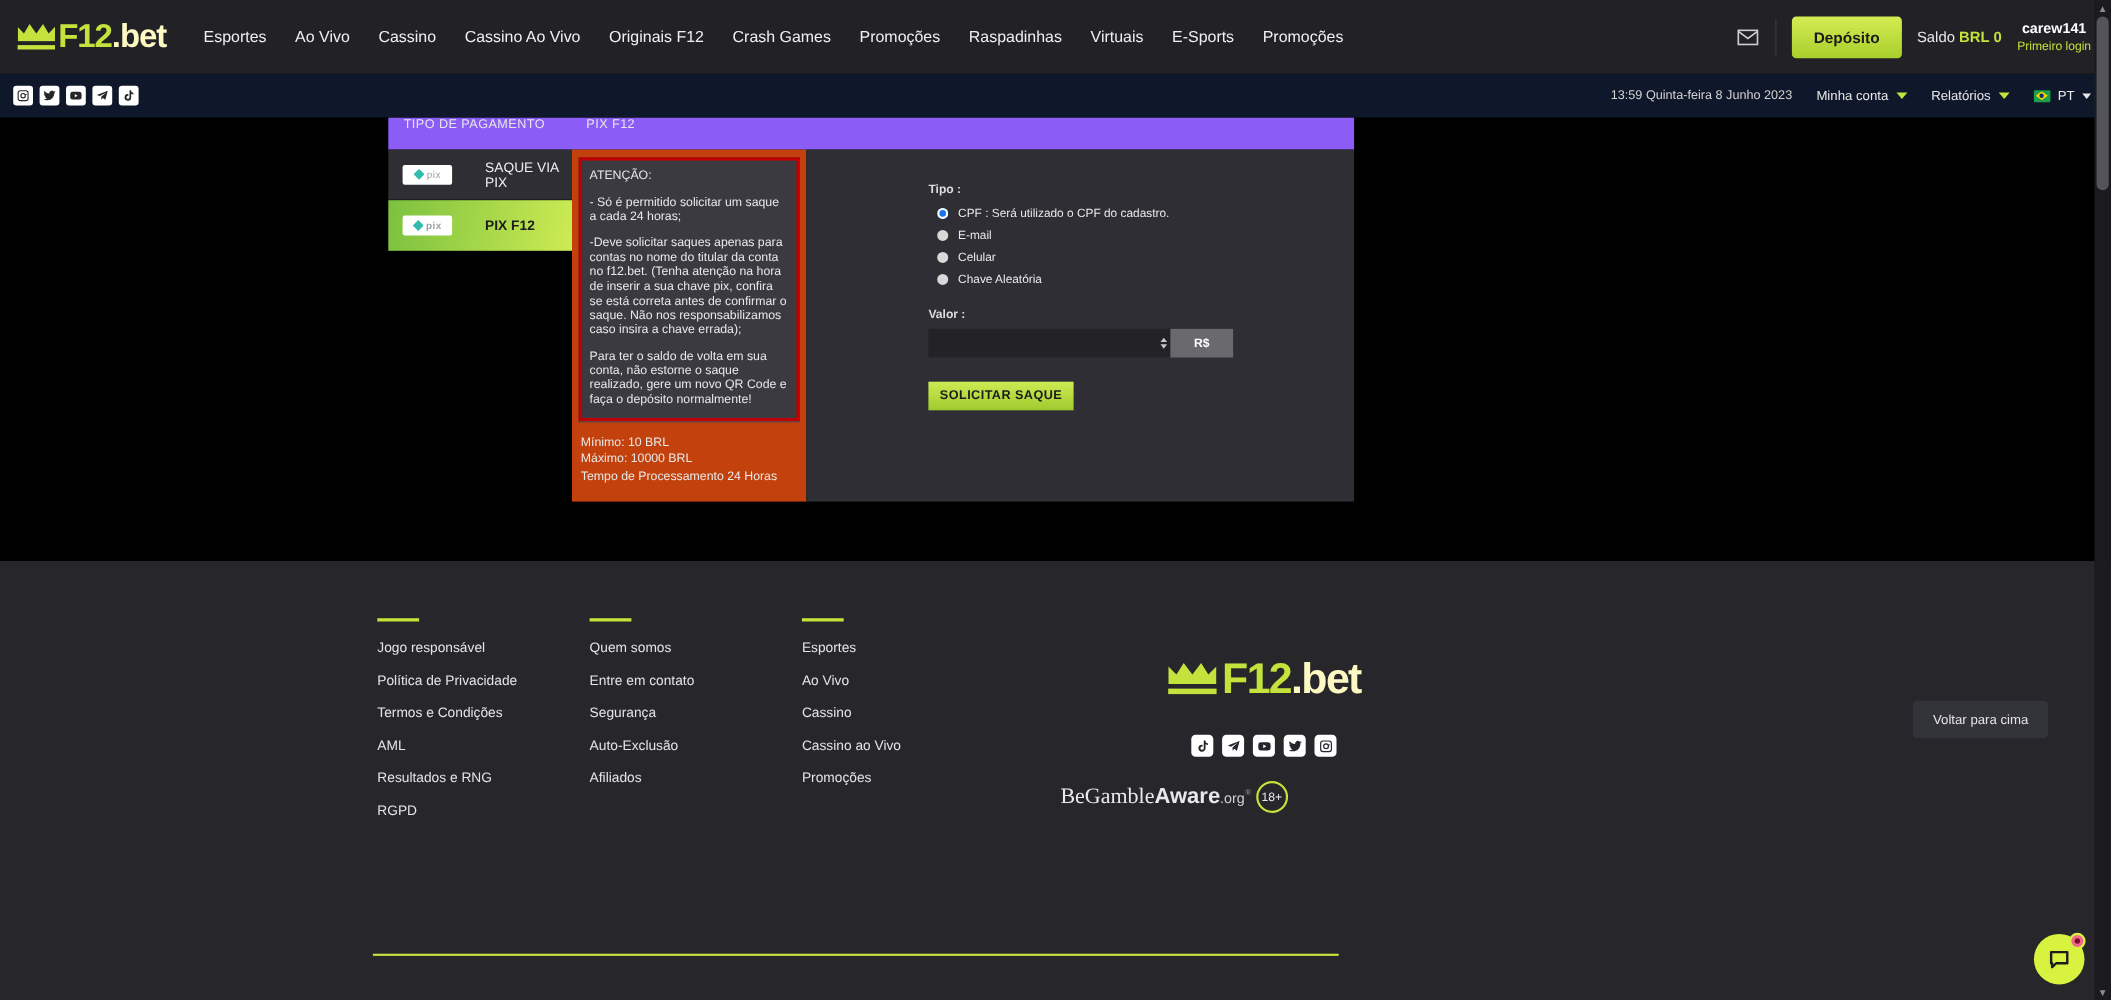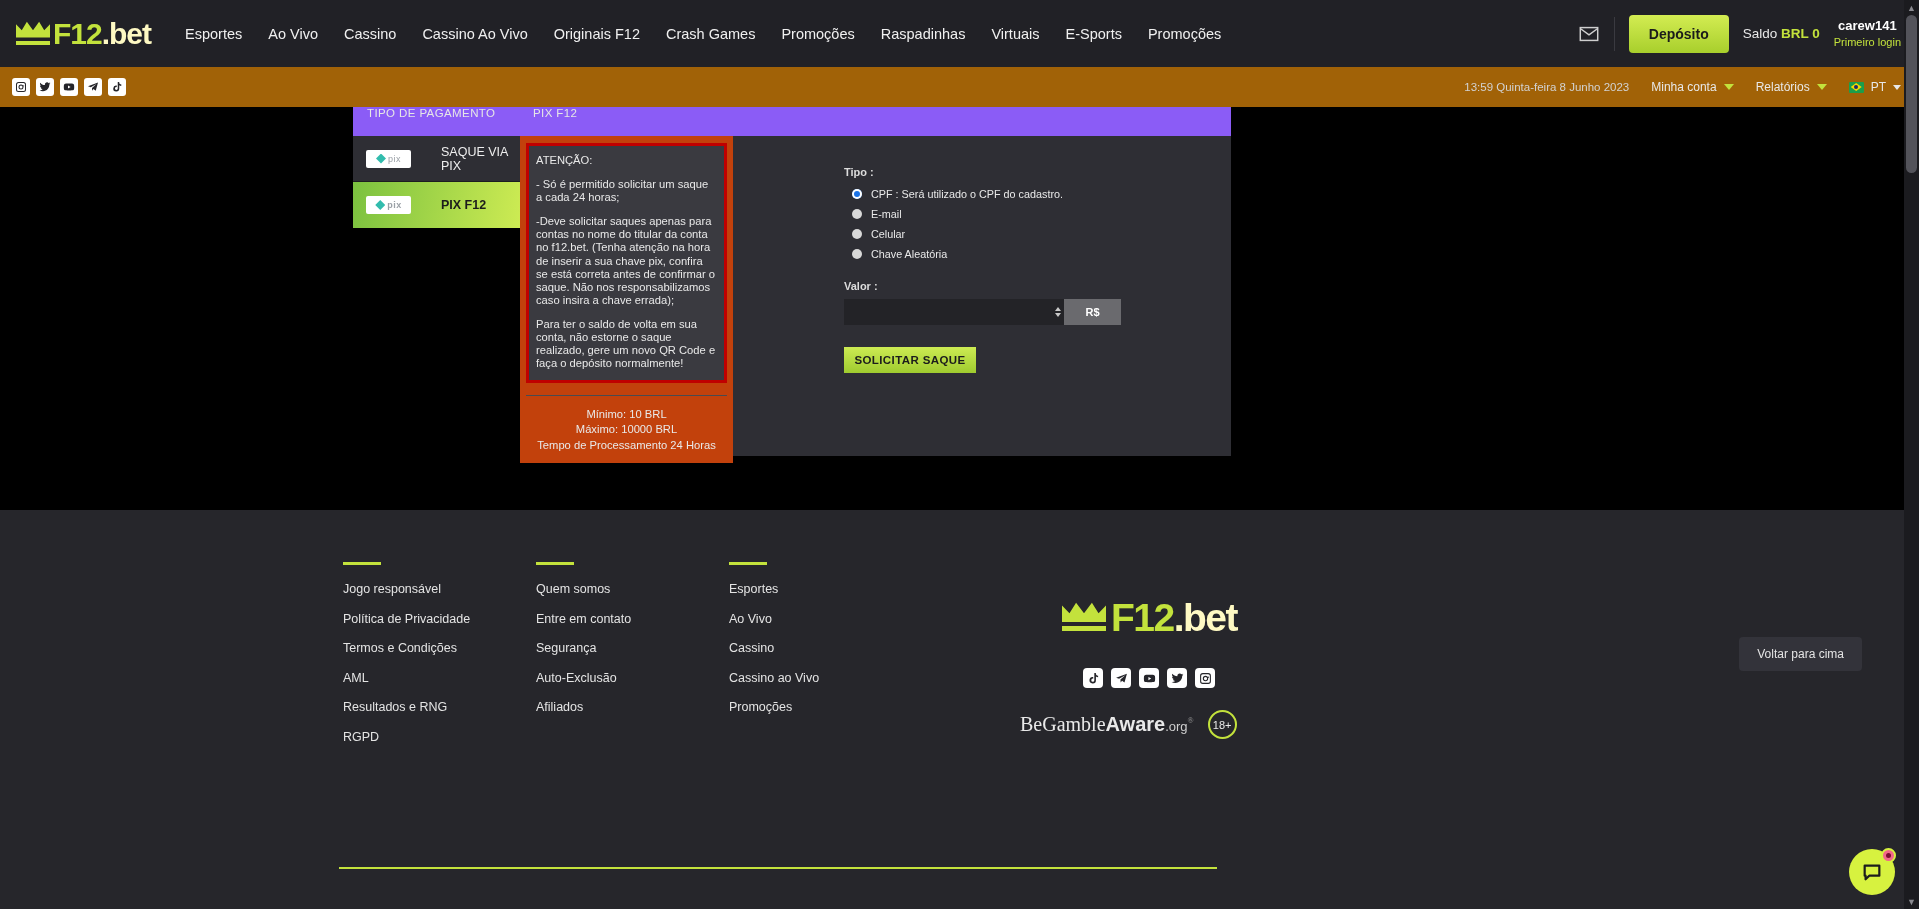--- a/index.html
+++ b/index.html
@@ -43,21 +43,21 @@
     border: none; border-radius: 4px; padding: 11px 20px; cursor: pointer;
   }
   .saldo { font-size: 13.5px; color: #e8e8e8; white-space: nowrap; }
   .saldo b { color: #c3e23c; }
   .userbox { text-align: center; line-height: 1.35; }
   .userbox .uname { color: #fff; font-size: 13px; font-weight: bold; }
   .userbox .ulogin { color: #c3e23c; font-size: 11px; }
 
   
   .subbar {
-    height: 40px; background: #a16207;
+    height: 40px; background: #0f172a;
     display: flex; align-items: center; padding: 0 18px 0 12px;
   }
   .social-row { display: flex; gap: 6px; }
   .sicon {
     width: 18px; height: 18px; background: #fff; border-radius: 3px;
     display: flex; align-items: center; justify-content: center; cursor: pointer;
   }
   .sicon svg { width: 12px; height: 12px; fill: #25252a; }
   .subbar-right { margin-left: auto; display: flex; align-items: center; gap: 22px; }
   .sb-time { color: #d2d2d2; font-size: 11.5px; white-space: nowrap; }
@@ -116,21 +116,21 @@
 
   .infocol {
     width: 213px; background: #c2410c; min-height: 320px;
     padding: 7px 6px 10px 6px;
   }
   .attn {
     border: 3px solid #c00000; padding: 8px 7px 10px 7px; background: #3a3a40;
   }
   .attn p { color: #e9e9e9; font-size: 11.2px; line-height: 1.17; }
   .attn p + p { margin-top: 11px; }
-  .limits { margin-top: 12px; border-top: 1px solid #4a4a50; padding: 11px 2px 0 2px; text-align: center; }
+  .limits { margin-top: 0; border-top: 1px solid #4a4a50; padding: 11px 2px 0 2px; }
   .limits div { color: #e9e9e9; font-size: 11.2px; line-height: 1.35; }
 
   .formcol { flex: 1; background: #2e2e34; min-height: 320px; padding: 30px 0 0 111px; }
   .flabel { color: #dcdcdc; font-size: 11px; font-weight: bold; margin-bottom: 10px; }
   .radio-row { display: flex; align-items: center; gap: 9px; margin-bottom: 8px; padding-left: 8px; cursor: pointer; }
   .rdot {
     width: 10px; height: 10px; border-radius: 50%; background: #d8d8d8; flex: none;
     display: flex; align-items: center; justify-content: center;
   }
   .rdot.on { background: #1a73e8; box-shadow: inset 0 0 0 2px #fff; }
@@ -171,21 +171,21 @@
   .fbrand { position: absolute; left: 1062px; top: 88px; display: flex; align-items: center; }
   .fbrand .logo-mark { width: 44px; height: 33px; margin-right: 5px; }
   .fbrand .logo-mark .crown { width: 44px; height: 21px; }
   .fbrand .logo-mark .bar { width: 44px; height: 5px; margin-top: 4px; }
   .fbrand .logo-text { font-size: 39px; letter-spacing: -1.5px; }
 
   .fsocial { position: absolute; left: 1083px; top: 158px; display: flex; gap: 8px; }
   .fsocial .sicon { width: 20px; height: 20px; border-radius: 4px; }
   .fsocial .sicon svg { width: 13px; height: 13px; }
 
-  .fgamble { position: absolute; left: 1020px; top: 200px; display: flex; align-items: center; gap: 14px; }
+  .fgamble { position: absolute; left: 964px; top: 200px; display: flex; align-items: center; gap: 4px; }
   .bga { font-family: "Liberation Serif", serif; font-size: 20px; color: #e9e9e9; white-space: nowrap; }
   .bga b { font-family: "Liberation Sans", sans-serif; font-weight: bold; }
   .bga .org { font-family: "Liberation Sans", sans-serif; font-size: 13px; color: #cfcfcf; }
   .bga sup { font-size: 8px; color: #9a9a9a; }
   .age18 {
     width: 29px; height: 29px; border-radius: 50%; border: 2px solid #c3e23c;
     color: #e9e9e9; font-size: 11px; display: flex; align-items: center; justify-content: center;
   }
 
   .btn-top {

